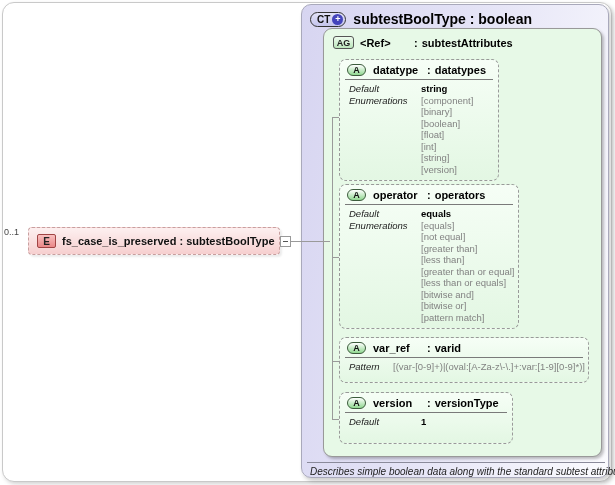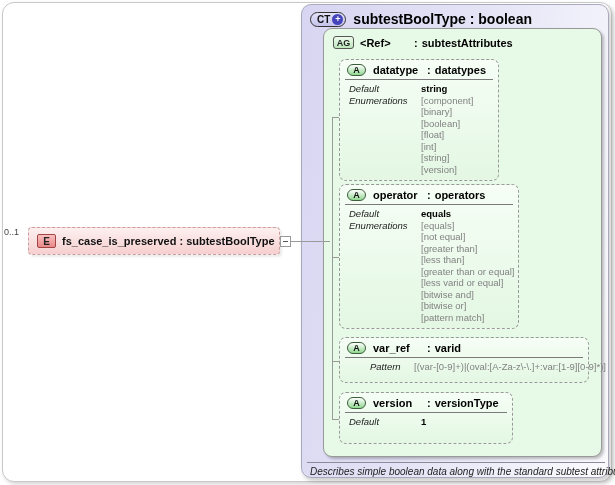--- a/index.html
+++ b/index.html
@@ -166,39 +166,39 @@
                 </span>
               </div>
               <div class="facet-row">
                 <span class="facet-label" style="width: 72px;">Enumerations</span>
                 <span class="facet-values">
                   <span class="facet-value muted">[equals]</span>
                   <span class="facet-value muted">[not equal]</span>
                   <span class="facet-value muted">[greater than]</span>
                   <span class="facet-value muted">[less than]</span>
                   <span class="facet-value muted">[greater than or equal]</span>
-                  <span class="facet-value muted">[less varid or equal]</span>
+                  <span class="facet-value muted">[less than or equals]</span>
                   <span class="facet-value muted">[bitwise and]</span>
                   <span class="facet-value muted">[bitwise or]</span>
                   <span class="facet-value muted">[pattern match]</span>
                 </span>
               </div>
             </div>
           </div>
           <div class="attr-box" style="top: 308px; width: 250px; min-height: 46px;">
             <div class="attr-header">
               <span class="a-badge">A</span>
               <span class="attr-name">var_ref</span>
               <span class="attr-colon">:</span>
               <span class="attr-type">varid</span>
             </div>
             <div class="attr-sep"></div>
             <div class="attr-facets">
               <div class="facet-row">
-                <span class="facet-label" style="width: 44px; margin-left: 21px;">Pattern</span>
+                <span class="facet-label" style="width: 44px;">Pattern</span>
                 <span class="facet-values">
                   <span class="facet-value muted">[(var-[0-9]+)|(oval:[A-Za-z\-\.]+:var:[1-9][0-9]*)]</span>
                 </span>
               </div>
             </div>
           </div>
           <div class="attr-box" style="top: 363px; width: 174px; min-height: 52px;">
             <div class="attr-header">
               <span class="a-badge">A</span>
               <span class="attr-name">version</span>

